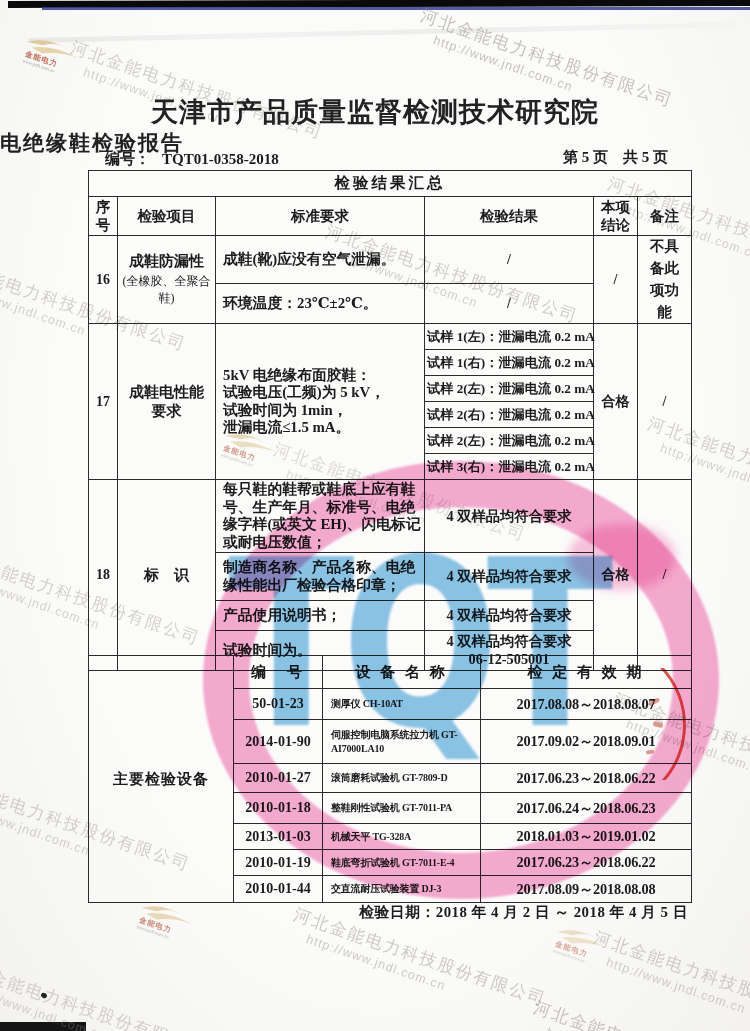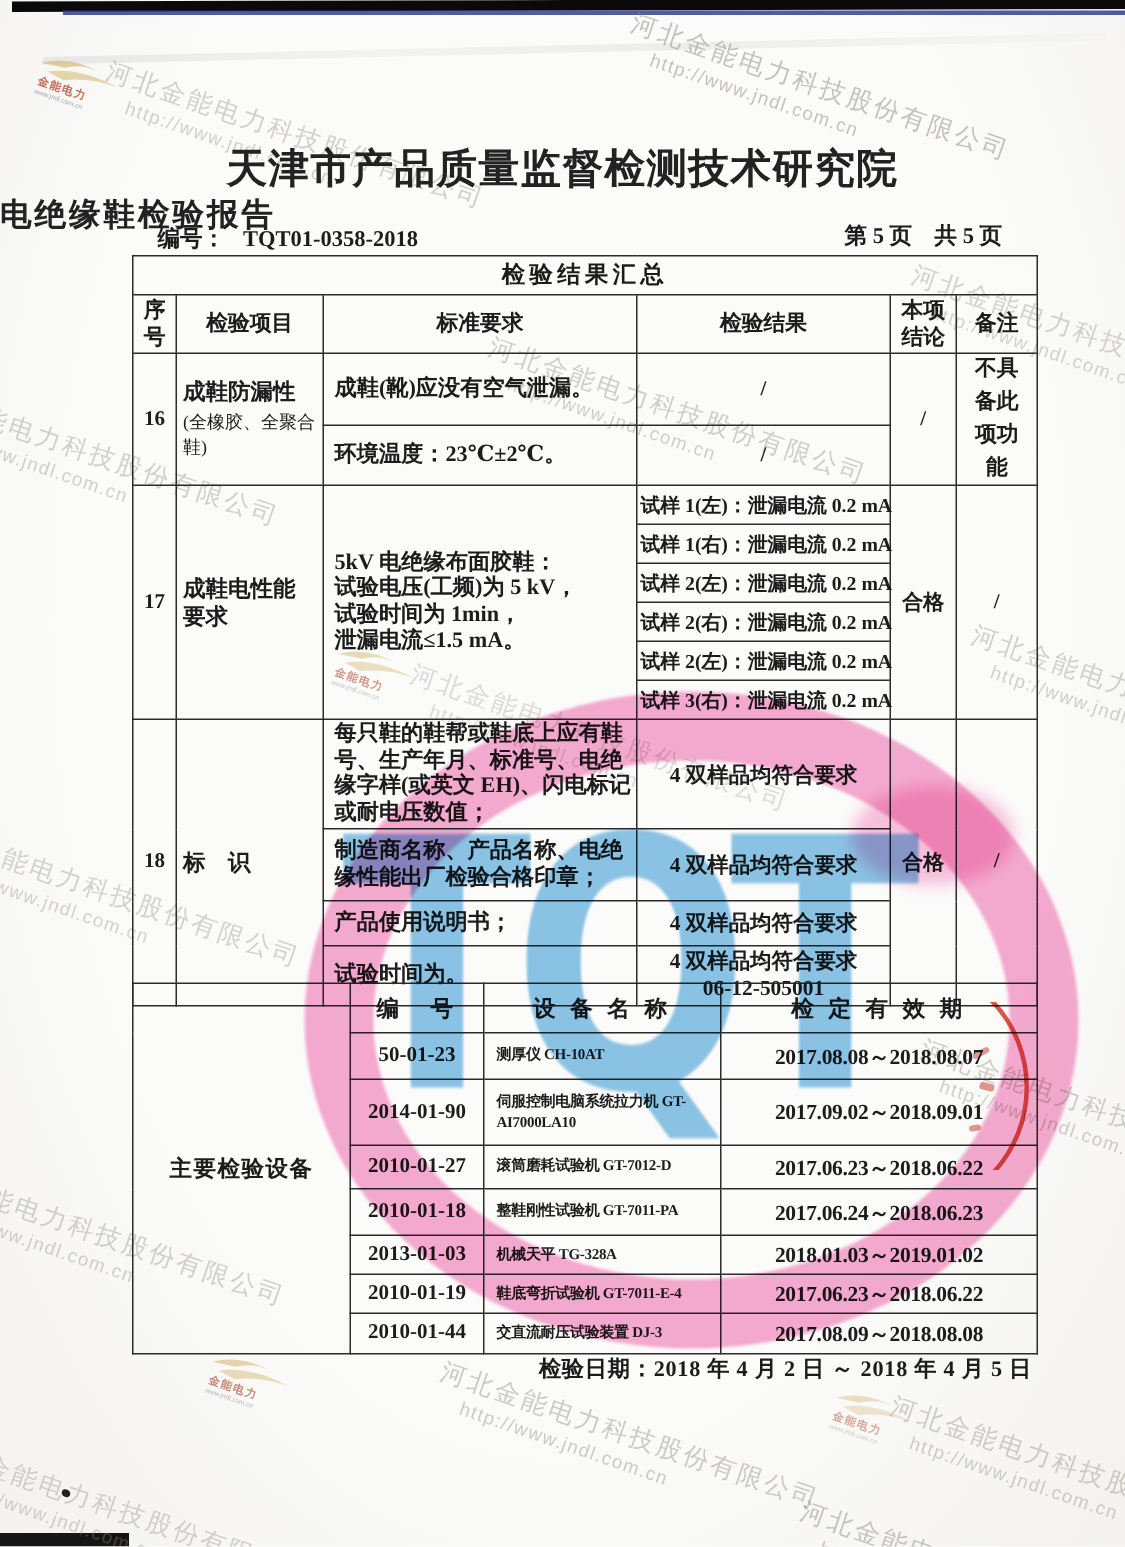--- a/index.html
+++ b/index.html
@@ -36,21 +36,21 @@
   .t-main{position:absolute;left:88px;top:170px;width:603px;}
   .t-equip{position:absolute;left:88px;top:655px;width:603px;}
   td.ctr{text-align:center;}
   td.lft{text-align:left;padding-left:7px;padding-right:3px;}
   td.caption{text-align:center;font-size:15.5px;letter-spacing:3px;font-weight:600;}
   td.colhead{text-align:center;font-size:14.5px;line-height:1.25;font-weight:600;}
   td.std{line-height:1.18;font-size:14.8px;}
   td.pre{white-space:pre-line;}
   td.res{text-align:center;font-size:13.2px;white-space:nowrap;padding:0 2px;}
   td.small-wrap{font-size:14.5px;line-height:1.5;text-align:center;padding:0 5px;}
-  td.itemcell{text-align:left;font-size:15px;}
+  td.itemcell{text-align:center;font-size:15px;}
   .item-sub{font-size:12px;font-weight:400;display:block;margin-top:2px;}
   td.eq-no{text-align:center;font-size:14px;}
   td.eq-name{text-align:left;padding-left:8px;font-size:10px;letter-spacing:-.2px;line-height:1.35;}
   td.eq-name.nw{white-space:nowrap;}
   td.eq-date{text-align:center;font-size:14.3px;letter-spacing:-.2px;white-space:nowrap;}
   td.eq-head{text-align:center;font-size:15px;letter-spacing:3px;font-weight:700;}
   td.eq-label{text-align:center;font-size:15px;font-weight:600;letter-spacing:1px;}
   .footer-date{position:absolute;right:62px;top:903px;font-size:14.8px;font-weight:600;letter-spacing:.5px;}
   
   .stamp-ring{position:absolute;left:203px;top:461px;width:424px;height:346px;border-radius:50%;
@@ -267,21 +267,21 @@
     <td class="eq-name nw">测厚仪 CH-10AT</td>
     <td class="eq-date">2017.08.08～2018.08.07</td>
   </tr>
   <tr style="height:44px">
     <td class="eq-no">2014-01-90</td>
     <td class="eq-name">伺服控制电脑系统拉力机 GT-AI7000LA10</td>
     <td class="eq-date">2017.09.02～2018.09.01</td>
   </tr>
   <tr style="height:29px">
     <td class="eq-no">2010-01-27</td>
-    <td class="eq-name nw">滚筒磨耗试验机 GT-7012-D</td>
+    <td class="eq-name nw">滚筒磨耗试验机 GT-7809-D</td>
     <td class="eq-date">2017.06.23～2018.06.22</td>
   </tr>
   <tr style="height:31px">
     <td class="eq-no">2010-01-18</td>
     <td class="eq-name nw">整鞋刚性试验机 GT-7011-PA</td>
     <td class="eq-date">2017.06.24～2018.06.23</td>
   </tr>
   <tr style="height:26px">
     <td class="eq-no">2013-01-03</td>
     <td class="eq-name nw">机械天平 TG-328A</td>

